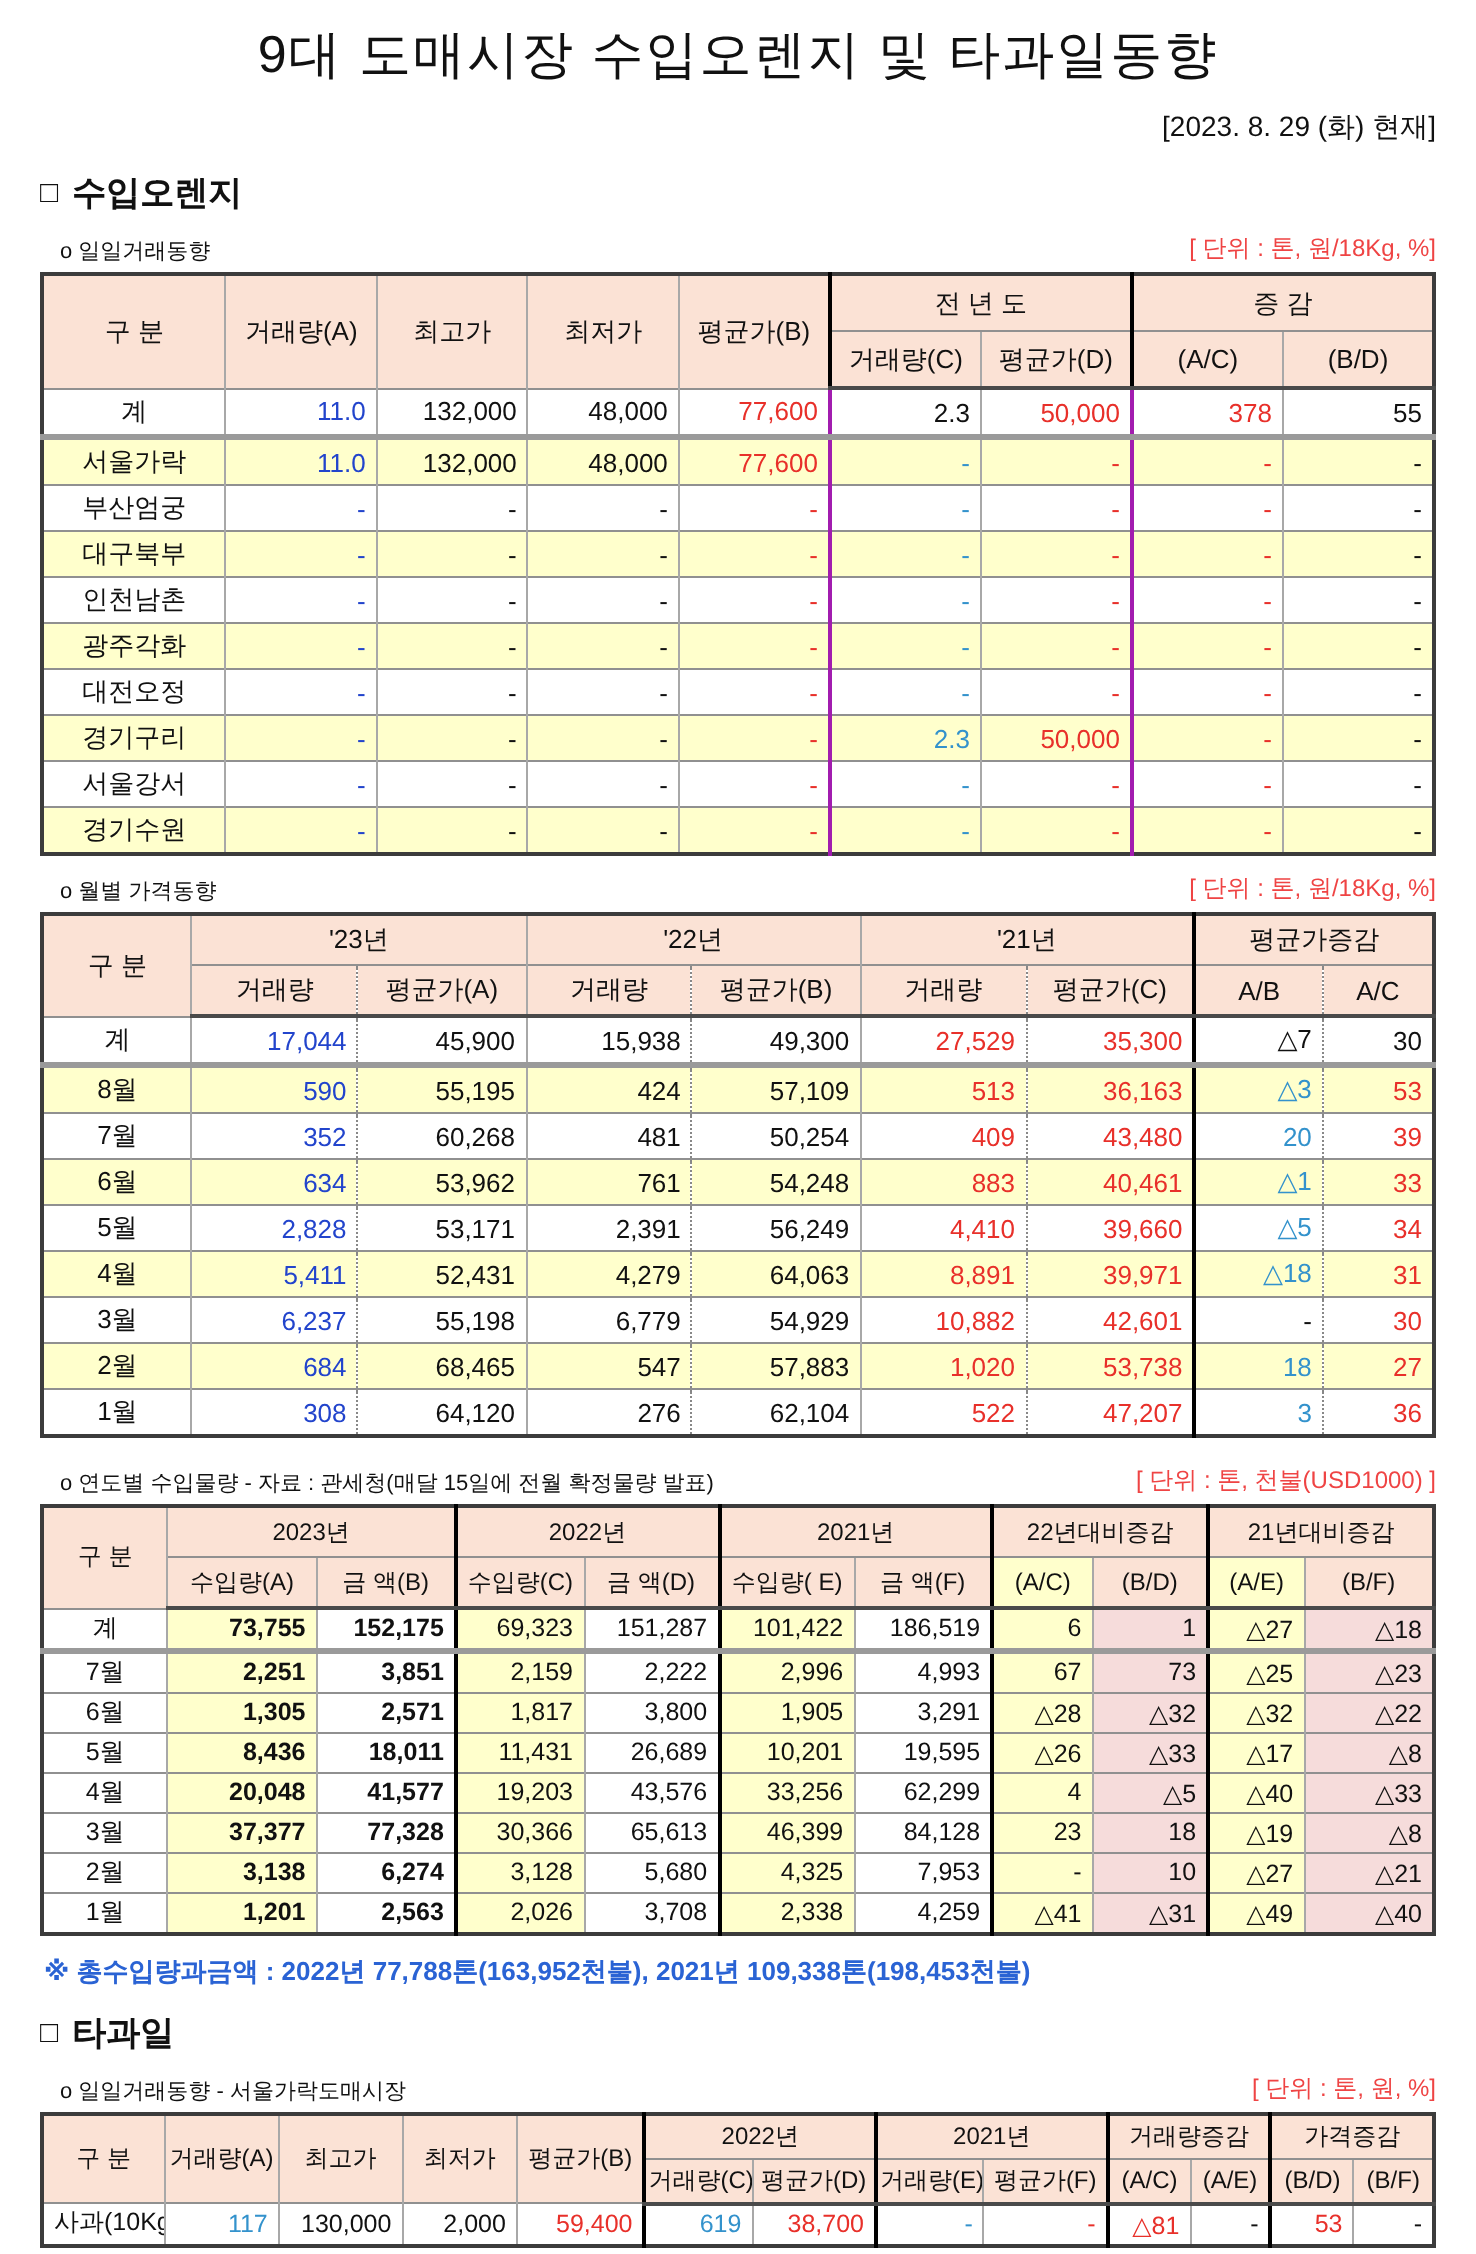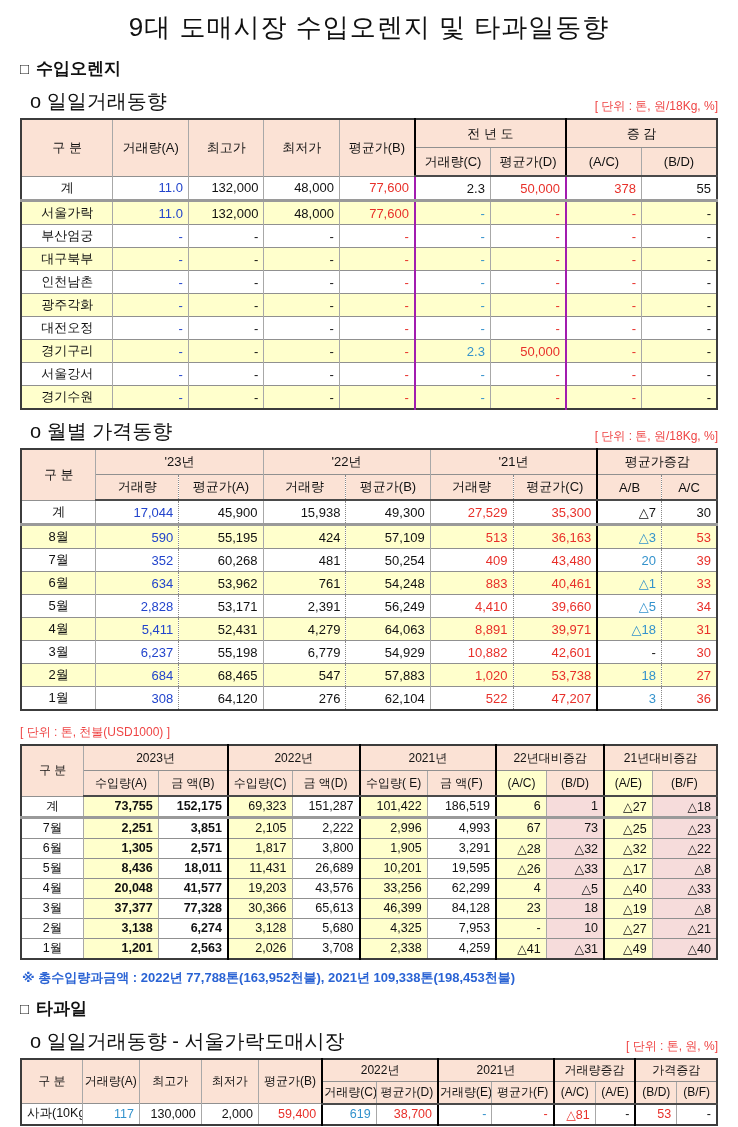--- a/index.html
+++ b/index.html
@@ -4,21 +4,21 @@
 <style>
   html,body{margin:0;padding:0;background:#fff;}
   body{width:738px;height:1127px;overflow:hidden;
        font-family:"Liberation Sans","DejaVu Sans",sans-serif;color:#111;}
   .page{padding:4px 20px 0 20px;}
   .doc-title{text-align:center;font-size:26px;font-weight:normal;letter-spacing:1px;margin-top:6px;}
   .date-line{text-align:right;font-size:14px;margin-top:10px;}
   .section-head{font-size:17px;font-weight:bold;margin-top:12px;display:flex;align-items:center;gap:7px;}
   .section-head .sq{font-size:15px;font-weight:normal;}
   .sub-row{display:flex;justify-content:space-between;align-items:flex-end;margin:8px 0 3px 0;}
-  .sub-label{font-size:20px;padding-left:10px;}
+  .sub-label{font-size:11px;padding-left:10px;}
   .unit{font-size:12px;color:#ef4444;}
   table{border-collapse:collapse;table-layout:fixed;width:698px;border:2px solid #3c3c3c;}
   th,td{border-left:1px solid #a8a8a8;border-top:1px solid #909090;
         padding:1px 5px;font-size:13px;overflow:hidden;white-space:nowrap;}
   th{background:#fbe2d5;font-weight:normal;text-align:center;padding:2px 2px;margin-top:11px;}
   td{text-align:right;background:#fff;}
   td.cat{text-align:center;}
   thead tr:last-child th{border-bottom:2px solid #4a4a4a;}
   tr.total td{border-bottom:3px solid #9a9a9a;}
   tr.y td{background:#ffffcc;}
@@ -44,20 +44,21 @@
   #t4 tbody td:nth-child(12){border-left:2px solid #000;}
   #t1 tbody td:nth-child(6),#t1 tbody td:nth-child(8){border-left:2px solid #a21caf;}
   .footnote{color:#2a63d4;font-weight:bold;font-size:13px;margin:9px 0 2px 2px;}
 </style>
 </head>
 <body>
 
 <div class="page">
 
   <div class="doc-title">9대 도매시장 수입오렌지 및 타과일동향</div>
+  <div class="date-line">[2023. 8. 29 (화) 현재]</div>
 
   <div class="section-head">
     <span class="sq">□</span>
     <span>수입오렌지</span>
   </div>
 
   <div class="sub-row">
     <span class="sub-label">o  일일거래동향</span>
     <span class="unit">[ 단위 : 톤, 원/18Kg, %]</span>
   </div>
@@ -338,20 +339,21 @@
           <td>62,104</td>
           <td class="rd">522</td>
           <td class="rd">47,207</td>
           <td class="lb">3</td>
           <td class="rd">36</td>
         </tr>
       </tbody>
   </table>
 
   <div class="sub-row" style="margin-top:13px;">
+    <span class="sub-label">o  연도별 수입물량 - 자료 : 관세청(매달 15일에 전월 확정물량 발표)</span>
     <span class="unit">[ 단위 : 톤, 천불(USD1000) ]</span>
   </div>
 
   <table id="t3">
     <colgroup>
         <col style="width:9%">
         <col style="width:10.7%">
         <col style="width:10%">
         <col style="width:9.2%">
         <col style="width:9.7%">
@@ -395,21 +397,21 @@
           <td>186,519</td>
           <td class="by">6</td>
           <td class="bp">1</td>
           <td class="by">△27</td>
           <td class="bp">△18</td>
         </tr>
         <tr>
           <td class="cat">7월</td>
           <td class="bo by">2,251</td>
           <td class="bo">3,851</td>
-          <td class="by">2,105</td>
+          <td class="by">2,159</td>
           <td>2,222</td>
           <td class="by">2,996</td>
           <td>4,993</td>
           <td class="by">67</td>
           <td class="bp">73</td>
           <td class="by">△25</td>
           <td class="bp">△23</td>
         </tr>
         <tr>
           <td class="cat">6월</td>

